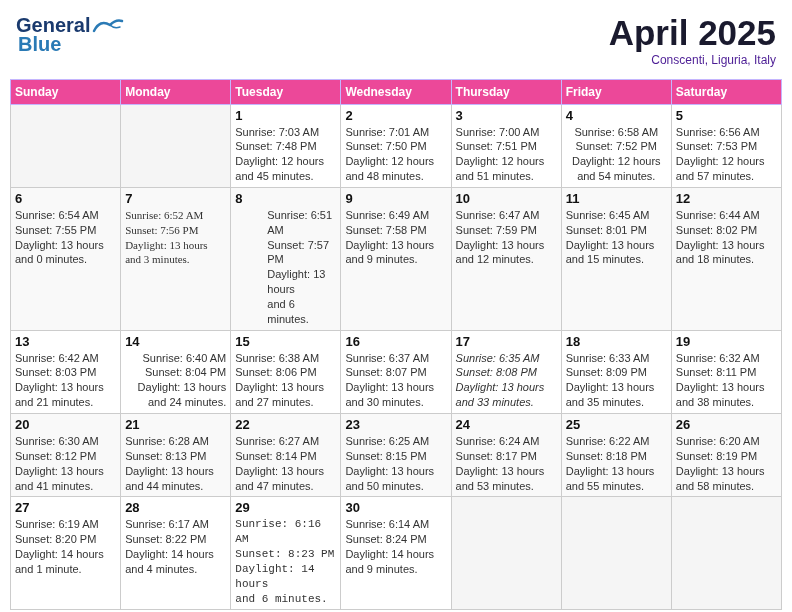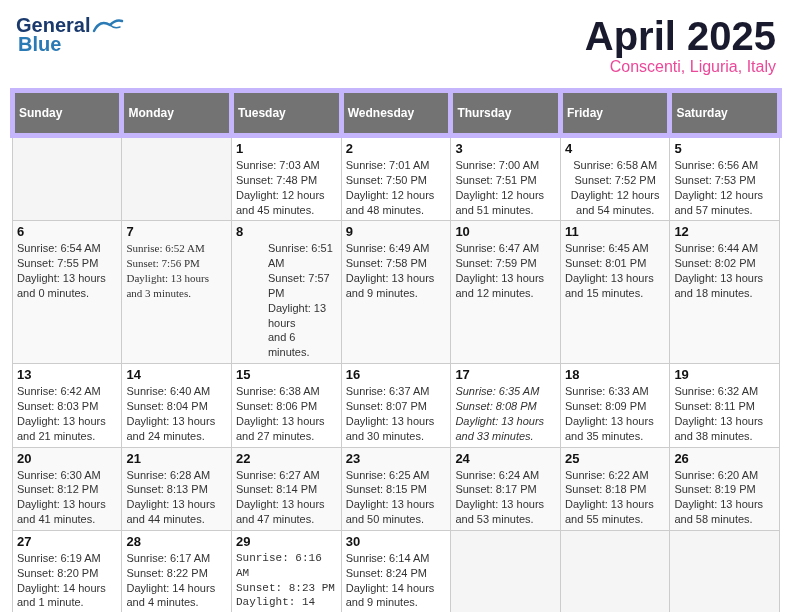--- a/index.html
+++ b/index.html
@@ -24,42 +24,42 @@
     }
     .logo {
       display: flex;
       flex-direction: column;
       align-items: flex-start;
     }
     .title-block {
       text-align: right;
     }
     .month-title {
-      font-size: 40px;
+      font-size: 35px;
       font-weight: bold;
       color: #1a1a2e;
       line-height: 1.1;
     }
     .subtitle {
-      font-size: 16px;
-      color: #ec4899;
+      font-size: 12px;
+      color: #4c1d95;
     }
     .calendar {
       width: 100%;
       border-collapse: collapse;
       border: 1px solid #ccc;
     }
     .calendar th {
-      background: #737373;
+      background: #ec4899;
       color: #fff;
       font-size: 12px;
       font-weight: bold;
-      padding: 13px 4px;
+      padding: 5px 4px;
       text-align: left;
-      border: 5px solid #c4b5fd;
+      border: 1px solid #c4b5fd;
     }
     .calendar td {
       vertical-align: top;
       border: 1px solid #ccc;
       padding: 3px 4px;
       width: 110px;
       min-height: 80px;
       background: #fff;
     }
     .calendar td.empty {
@@ -208,21 +208,21 @@
         <tr>
           <td>
             <span class="day-num">13</span>
             <div class="day-info" style="white-space: pre-line;">Sunrise: 6:42 AM
 Sunset: 8:03 PM
 Daylight: 13 hours
 and 21 minutes.</div>
           </td>
           <td>
             <span class="day-num">14</span>
-            <div class="day-info" style="white-space: pre-line;">Sunrise: 6:40 AM
+            <div class="day-info" style="white-space: pre-line; text-align: right;">Sunrise: 6:40 AM
 Sunset: 8:04 PM
 Daylight: 13 hours
 and 24 minutes.</div>
           </td>
           <td>
             <span class="day-num">15</span>
             <div class="day-info" style="white-space: pre-line;">Sunrise: 6:38 AM
 Sunset: 8:06 PM
 Daylight: 13 hours
 and 27 minutes.</div>

